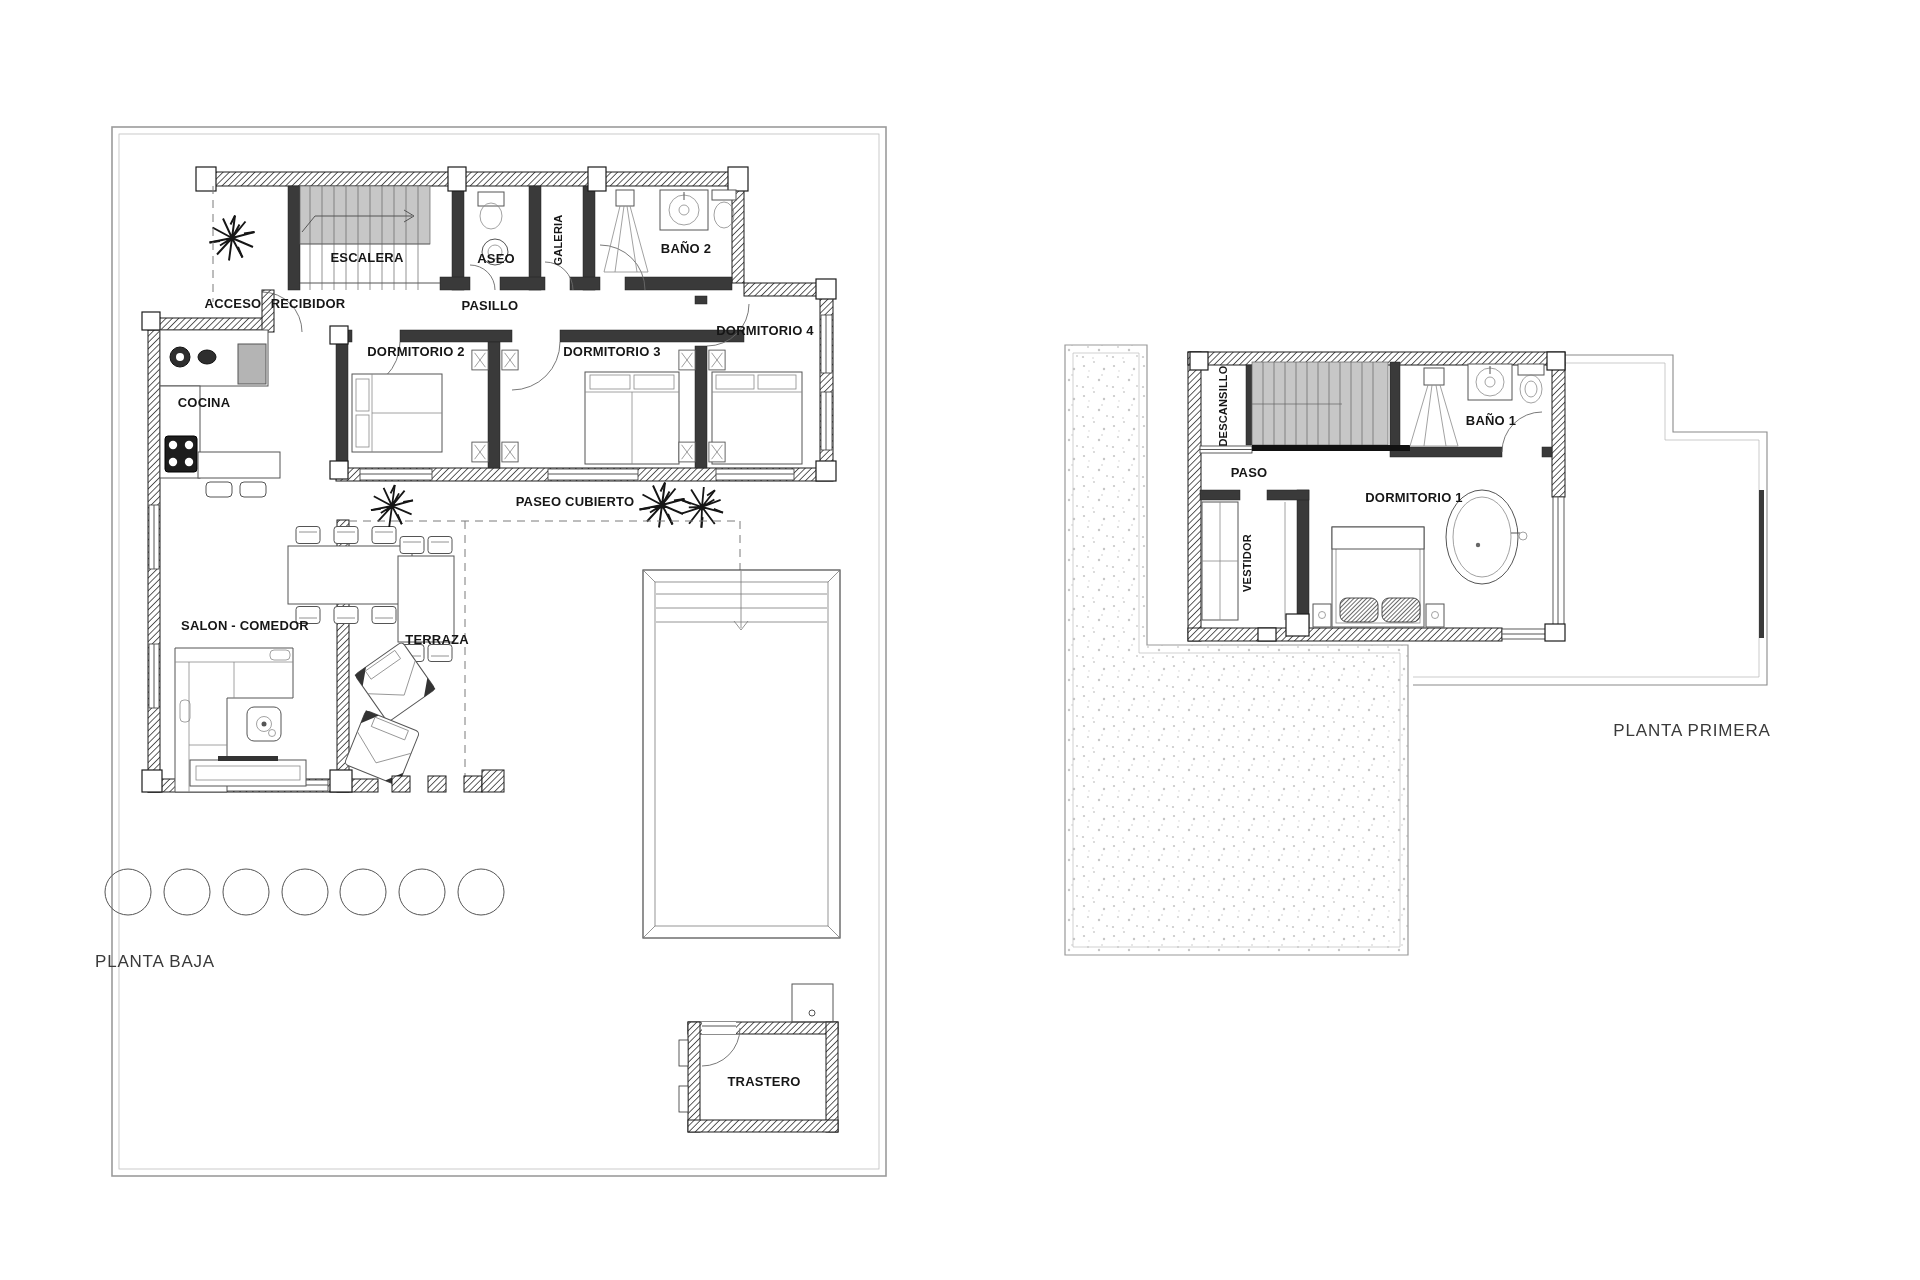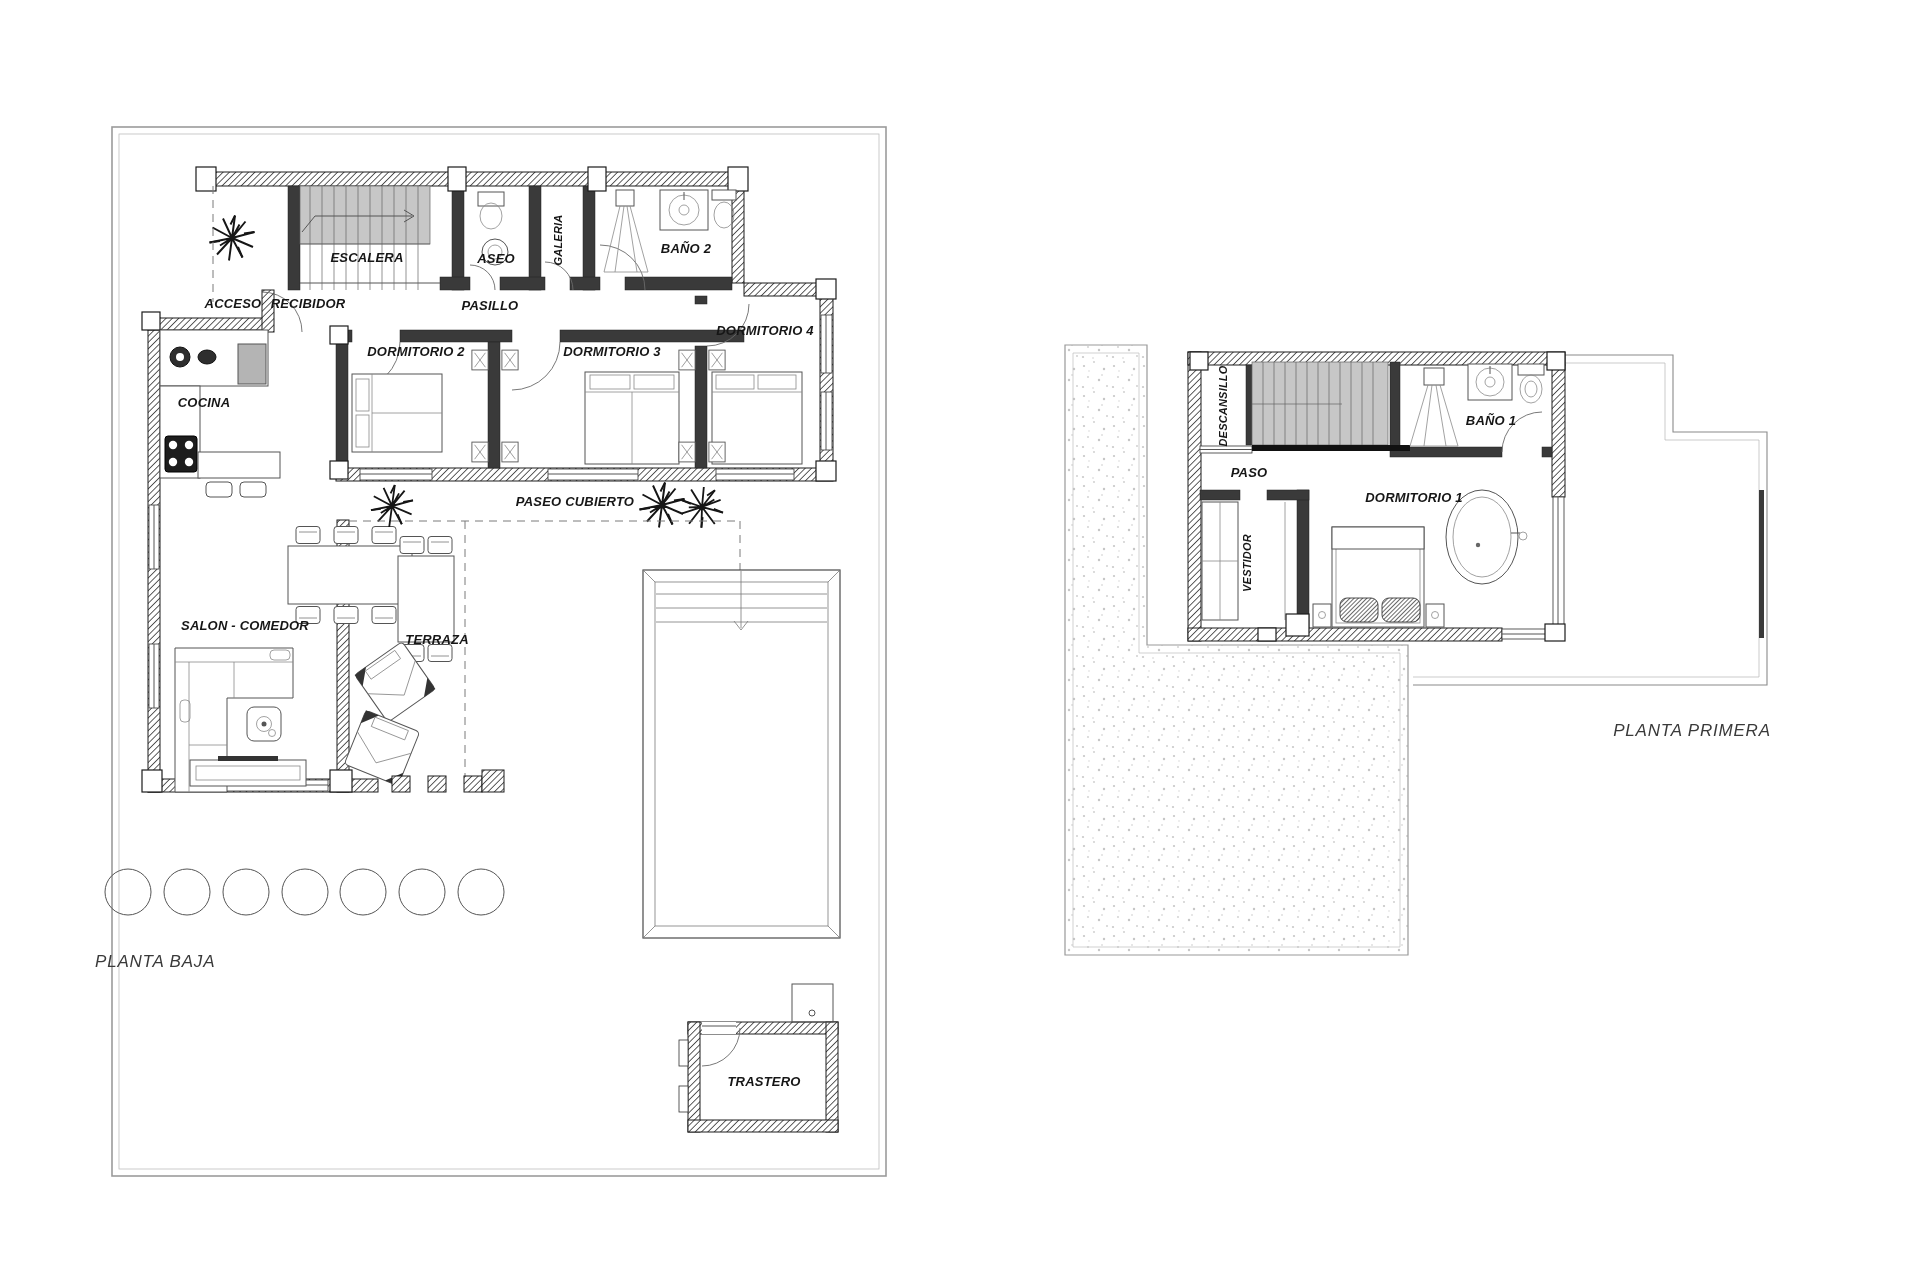--- a/index.html
+++ b/index.html
@@ -1,17 +1,17 @@
 <!DOCTYPE html>
 <html><head>
 <meta charset="utf-8">
 <style>
   html,body{margin:0;padding:0;background:#ffffff;}
   .page{position:relative;width:1920px;height:1276px;background:#ffffff;overflow:hidden;
-        font-family:"Liberation Sans",sans-serif;font-style:italic;}
+        font-family:"Liberation Sans",sans-serif;}
   .page svg{position:absolute;left:0;top:0;}
   text{font-family:"Liberation Sans","DejaVu Sans",sans-serif;}
   .roomtext{font-weight:bold;font-size:13px;fill:#161616;letter-spacing:.2px;}
   .smalltext{font-weight:bold;font-size:11px;fill:#161616;letter-spacing:.2px;}
   .titletext{font-size:17px;fill:#3a3a3a;letter-spacing:.8px;}
   .wall{fill:url(#hatch);stroke:#1c1c1c;stroke-width:1;}
   .iwall{fill:#3a3a3a;stroke:#222;stroke-width:.5;}
   .post{fill:#ffffff;stroke:#1c1c1c;stroke-width:1.2;}
   .thin{stroke:#555;fill:none;stroke-width:1;}
   .furn{stroke:#555;fill:#ffffff;stroke-width:1;}

